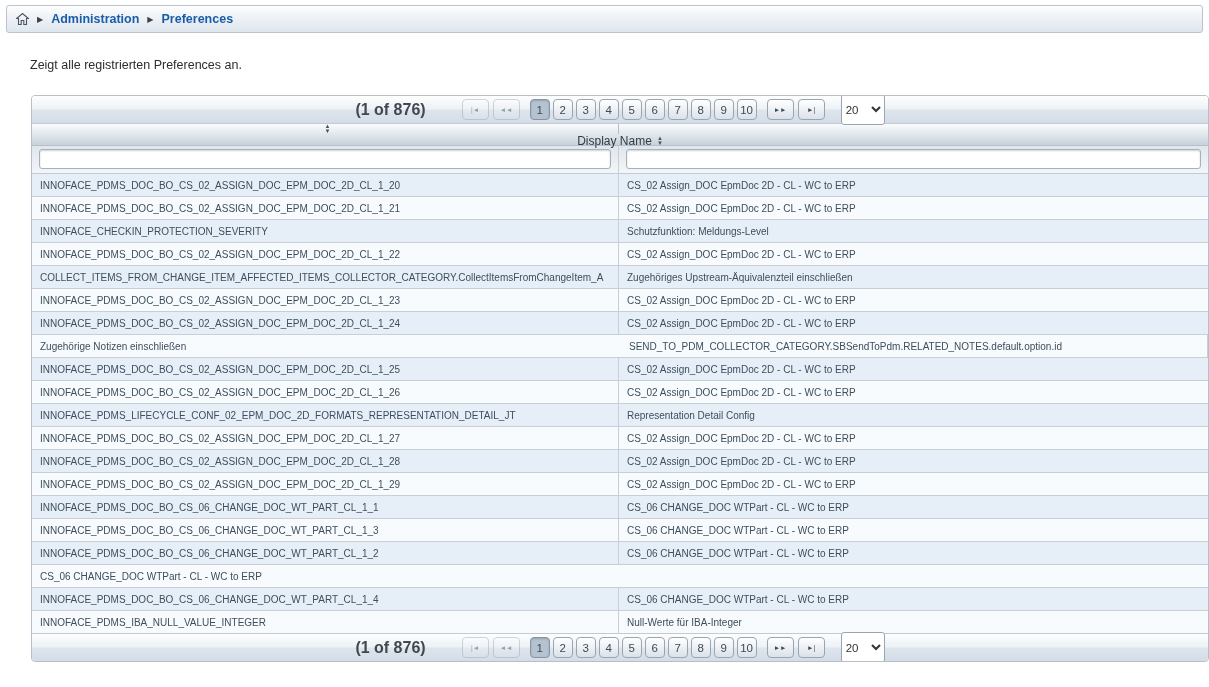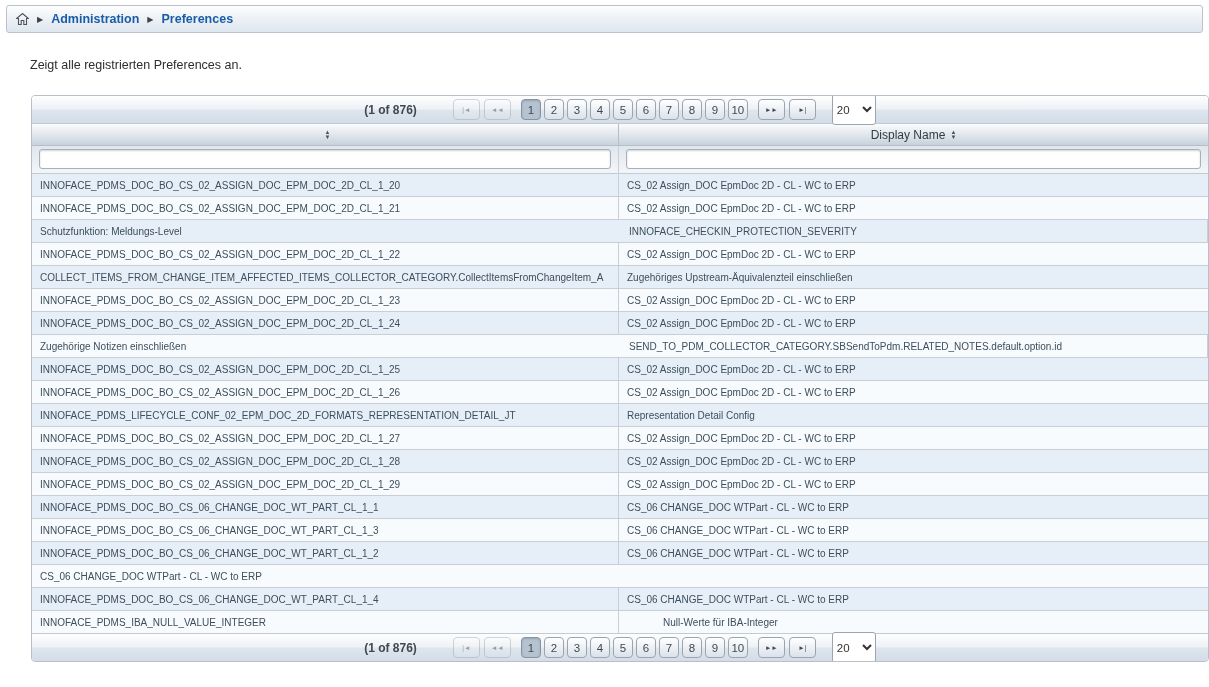--- a/index.html
+++ b/index.html
@@ -30,21 +30,21 @@
     overflow:hidden;
   }
 
   
   .paginator {
     height:27px; display:flex; align-items:center; justify-content:center;
     background:linear-gradient(180deg,#fdfefe 0%,#eef2f6 47%,#dde5ed 53%,#d4dde7 100%);
   }
   .paginator.top    { border-bottom:1px solid #c2cad2; }
   .paginator.bottom { border-top:1px solid #c2cad2; }
-  .pg-report { font-weight:bold; font-size:12px; color:#41484f; margin-right:32px; }
+  .pg-report { font-weight:bold; font-size:16px; color:#41484f; margin-right:32px; }
   .pg-btn {
     box-sizing:border-box; height:21px; min-width:20px;
     border:1px solid #9ba5b0; border-radius:4px;
     background:linear-gradient(#ffffff,#dbe2ea);
     color:#3d4a57; font-size:11.5px; font-family:inherit;
     padding:0 2px; cursor:pointer; display:flex; align-items:center; justify-content:center;
   }
   .pg-arrow { width:27px; font-size:6.5px; letter-spacing:0px; padding:0; }
   .pg-btn.disabled { opacity:.45; cursor:default; }
   .pg-btn.active { background:#b5c3d1; border-color:#8894a0; box-shadow:inset 0 1px 2px rgba(60,70,80,.25); }
@@ -54,20 +54,21 @@
     height:31px; width:44px; font-size:11.5px; color:#333;
     border:1px solid #9ba5b0; border-radius:3px; background:#fff;
     margin-left:12px; font-family:inherit;
   }
 
   
   .thead {
     display:flex; height:21px;
     background:linear-gradient(#fbfcfd,#c7d2dc);
     border-bottom:1px solid #b6bfc8;
+    flex-direction:column;
   }
   .th { display:flex; align-items:center; justify-content:center; gap:5px;
         font-size:12px; color:#333b44; cursor:pointer; box-sizing:border-box; }
   .th1 { width:587px; border-right:1px solid #b6bfc8; }
   .th2 { flex:1; }
   .sort-icon { display:flex; flex-direction:column; align-items:center; color:#48525e; }
   .sort-icon span { font-size:6px; line-height:5px; }
 
   
   .filter-row {
@@ -82,21 +83,21 @@
     box-sizing:border-box; width:100%; height:20px;
     border:1px solid #a7b1bb; border-radius:3px;
     box-shadow:inset 0 1px 2px rgba(70,80,90,.25);
     font-size:12px; padding:0 5px; font-family:inherit; background:#fff;
   }
 
   
   .row { display:flex; border-bottom:1px solid #c9cfd4; cursor:pointer; }
   .rows .row:nth-of-type(odd)  { background:#e6eff8; }
   .rows .row:nth-of-type(even) { background:#f7fbfd; }
-  .rows .row:last-of-type { border-bottom:none;gap:36px; }
+  .rows .row:last-of-type { border-bottom:none; }
   .cell {
     box-sizing:border-box; padding:4px 8px 3px 8px;
     font-size:10px; line-height:15px; color:#3e4e5c;
     white-space:nowrap; overflow:hidden;
   }
   .c1 { width:587px; border-right:1px solid #c9cfd4; }
   .c2 { flex:1; }
 </style>
 </head>
 <body>
@@ -177,22 +178,22 @@
         <div class="cell c1">INNOFACE_PDMS_DOC_BO_CS_02_ASSIGN_DOC_EPM_DOC_2D_CL_1_20</div>
         <div class="cell c2">CS_02 Assign_DOC EpmDoc 2D - CL - WC to ERP</div>
       </div>
 
       <div class="row">
         <div class="cell c1">INNOFACE_PDMS_DOC_BO_CS_02_ASSIGN_DOC_EPM_DOC_2D_CL_1_21</div>
         <div class="cell c2">CS_02 Assign_DOC EpmDoc 2D - CL - WC to ERP</div>
       </div>
 
       <div class="row">
+        <div class="cell c1">INNOFACE_CHECKIN_PROTECTION_SEVERITY</div>
         <div class="cell c2">Schutzfunktion: Meldungs-Level</div>
-        <div class="cell c1">INNOFACE_CHECKIN_PROTECTION_SEVERITY</div>
       </div>
 
       <div class="row">
         <div class="cell c1">INNOFACE_PDMS_DOC_BO_CS_02_ASSIGN_DOC_EPM_DOC_2D_CL_1_22</div>
         <div class="cell c2">CS_02 Assign_DOC EpmDoc 2D - CL - WC to ERP</div>
       </div>
 
       <div class="row">
         <div class="cell c1">COLLECT_ITEMS_FROM_CHANGE_ITEM_AFFECTED_ITEMS_COLLECTOR_CATEGORY.CollectItemsFromChangeItem_A</div>
         <div class="cell c2">Zugehöriges Upstream-Äquivalenzteil einschließen</div>

